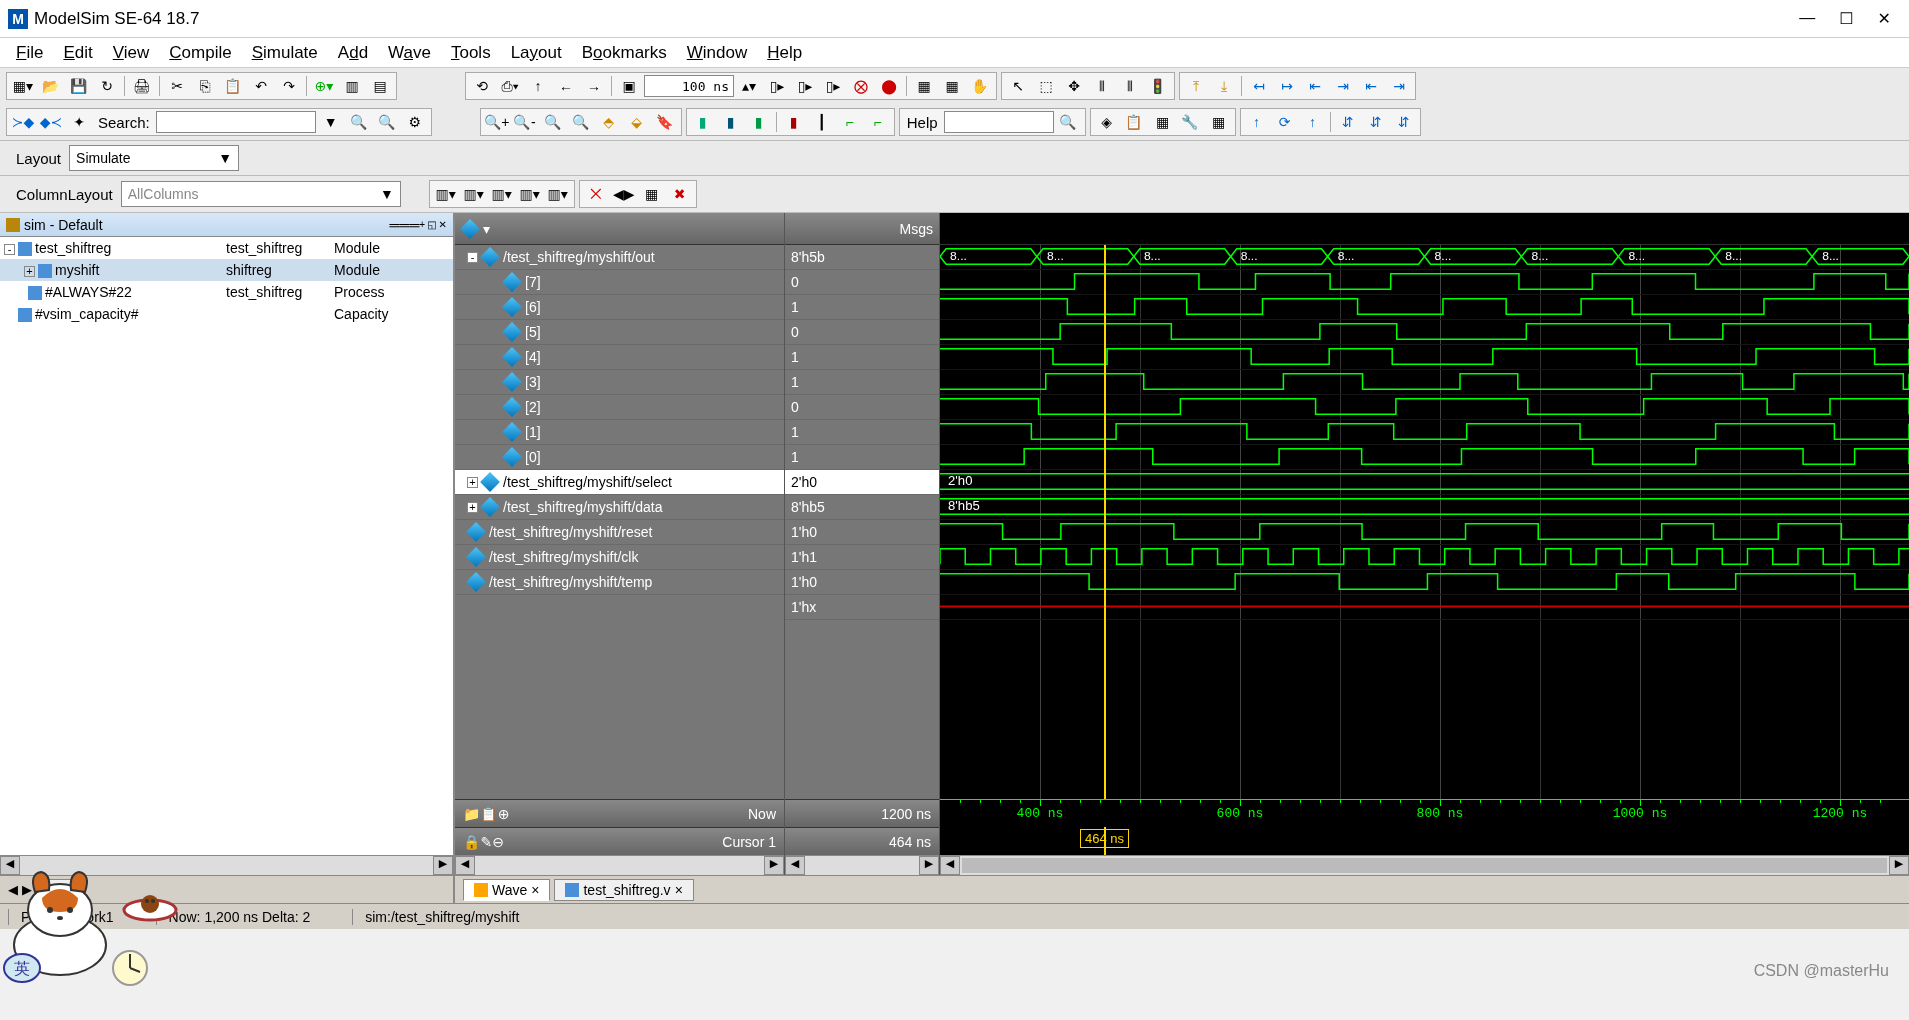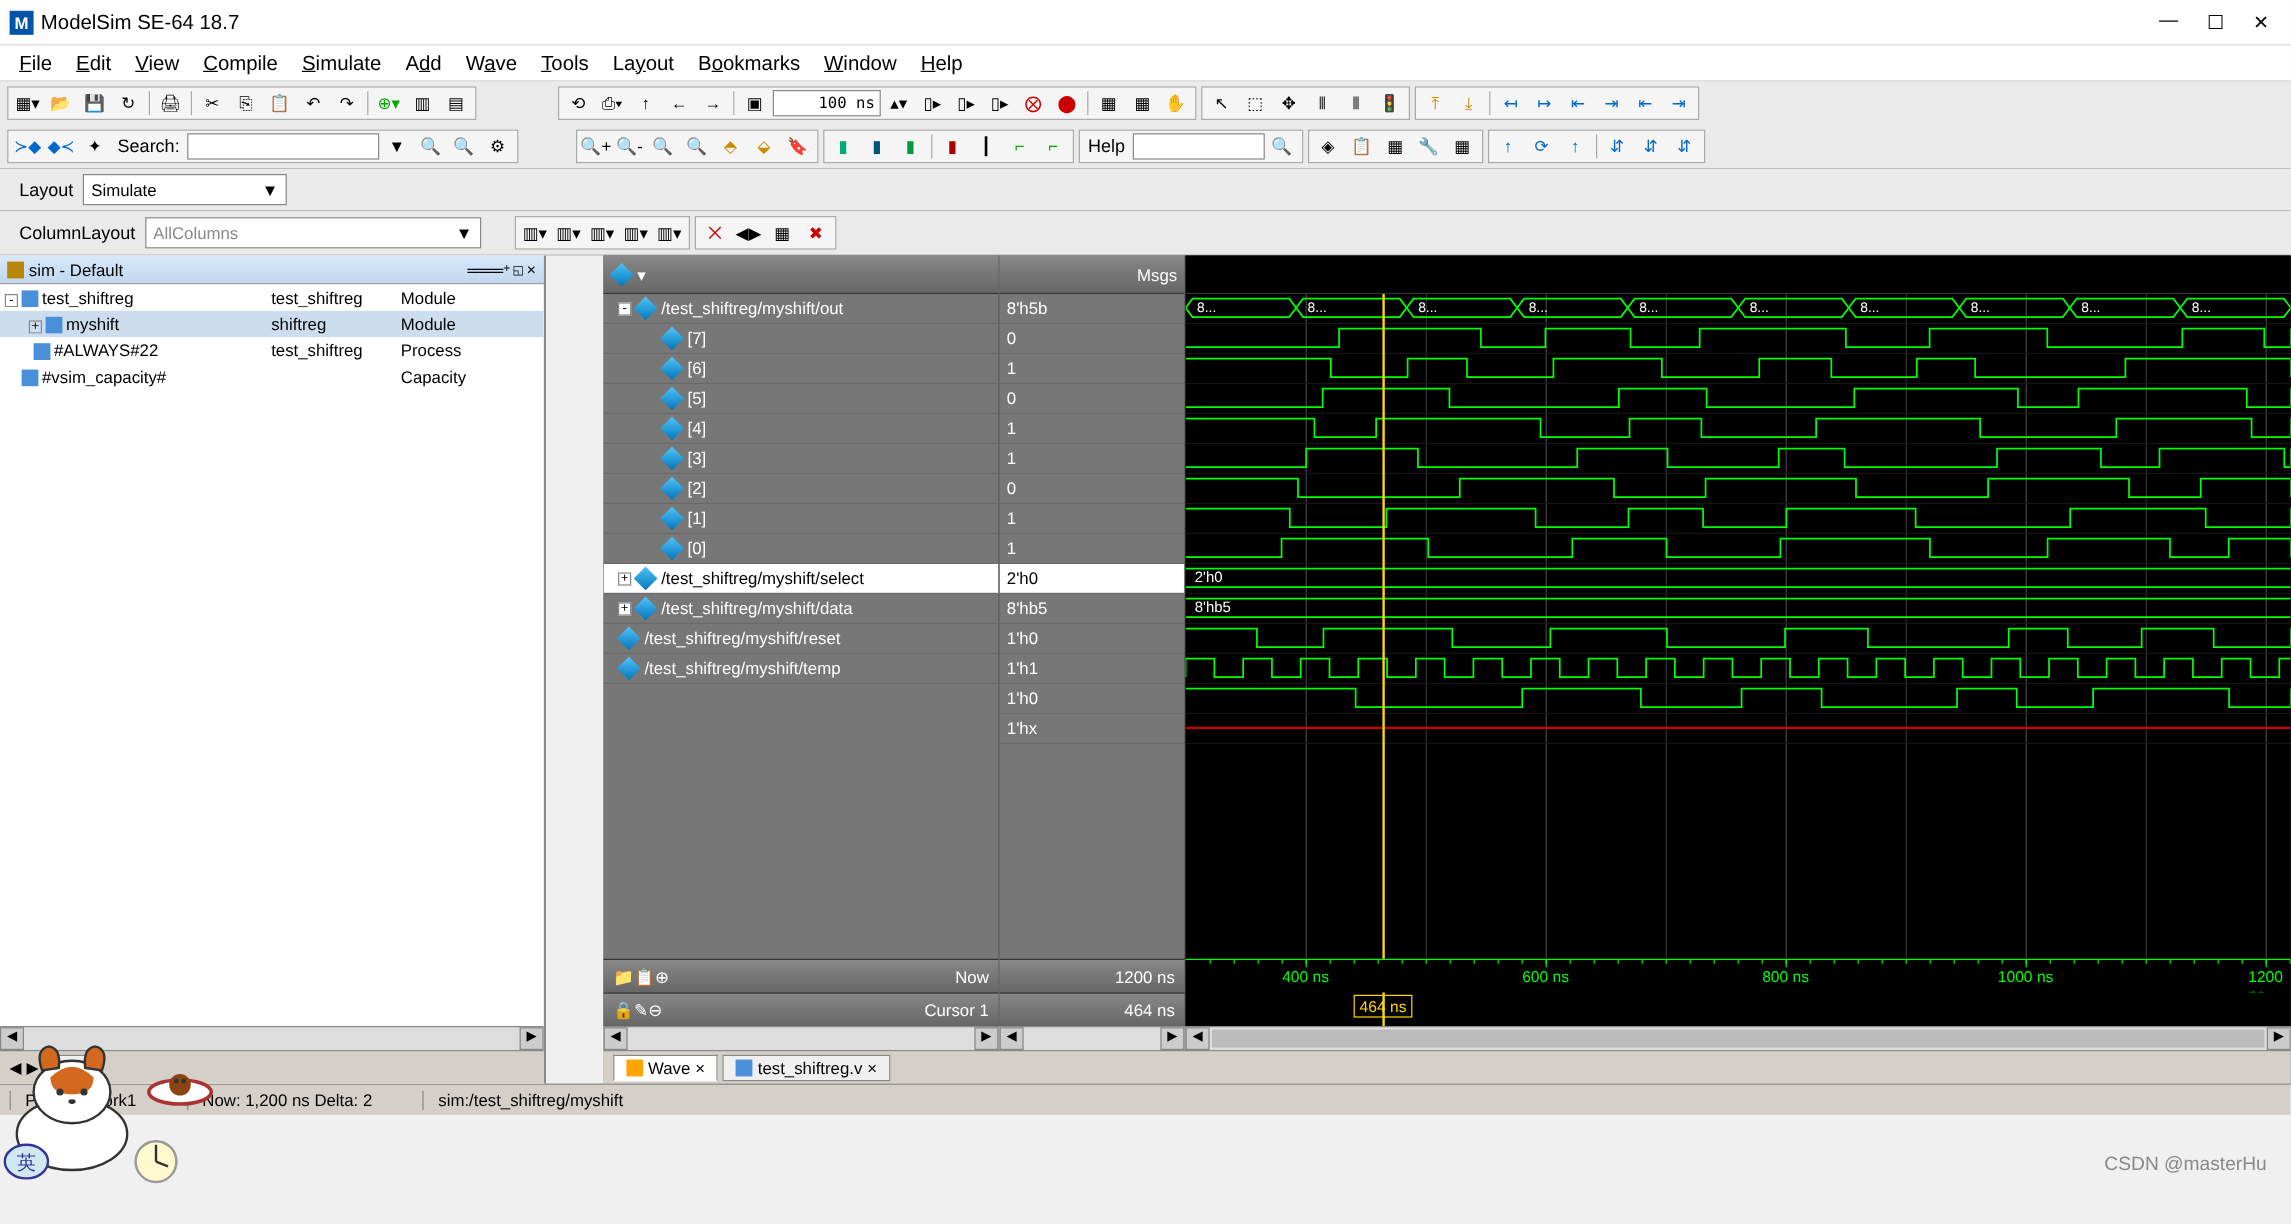--- a/index.html
+++ b/index.html
@@ -13,21 +13,21 @@
 .menubar span u { text-decoration: underline; }
 .toolbar { background: #eaeaea; display: flex; align-items: center; padding: 2px 6px; gap: 4px; border-bottom: 1px solid #bbb; flex-wrap: wrap; }
 .toolbar-row { display: flex; width: 100%; align-items: center; gap: 4px; padding: 2px 0; }
 .tb-group { display: flex; align-items: center; border: 1px solid #aaa; background: #f5f5f5; padding: 2px 3px; gap: 2px; }
 .tb-btn { width: 26px; height: 22px; display: inline-flex; align-items: center; justify-content: center; cursor: pointer; font-size: 14px; }
 .tb-sep { width: 1px; height: 20px; background: #aaa; margin: 0 2px; }
 .tb-label { font-size: 15px; padding: 0 4px; }
 .tb-input { height: 22px; border: 1px solid #888; background: #fff; padding: 0 4px; font-size: 13px; }
 .layout-row { background: #eaeaea; display: flex; align-items: center; padding: 4px 12px; border-bottom: 1px solid #bbb; gap: 4px; }
 .layout-row select, .layout-row .combo { height: 26px; border: 1px solid #888; background: #fff; padding: 0 6px; font-size: 14px; font-family: monospace; }
-.main-area { display: flex; height: 690px; gap: 48px; }
+.main-area { display: flex; height: 690px; }
 .sim-panel { width: 455px; border-right: 2px solid #888; display: flex; flex-direction: column; background: #fff; }
 .panel-title { height: 24px; background: linear-gradient(#d8e8f8, #c0d8f0); border-bottom: 1px solid #888; display: flex; align-items: center; padding: 0 6px; font-size: 14px; }
 .panel-title .ptbtns { margin-left: auto; display: flex; gap: 2px; font-size: 10px; }
 .sim-header { height: 22px; background: #d4d0c8; display: flex; border-bottom: 1px solid #888; border-top: 1px solid #fff; }
 .sim-header > div { border-right: 1px solid #888; padding: 2px 6px; font-size: 13px; }
 .sim-col1 { width: 220px; }
 .sim-col2 { width: 108px; }
 .sim-col3 { width: 100px; }
 .sim-tree { flex: 1; background: #fff; overflow: auto; }
 .sim-row { height: 22px; display: flex; align-items: center; }
@@ -46,21 +46,21 @@
 .wave-signal-row.selected { background: #fff; color: #000; }
 .sig-diamond { width: 14px; height: 14px; transform: rotate(45deg); background: linear-gradient(135deg,#4fc3f7,#0277bd); display: inline-block; margin: 0 6px 0 2px; }
 .wave-footer-row { height: 28px; background: linear-gradient(#888,#666); border-top: 1px solid #333; display: flex; align-items: center; padding: 0 8px; color: #fff; font-size: 14px; }
 .wave-footer-row.names { justify-content: flex-end; }
 .wave-footer-row.msgs-v { justify-content: flex-end; color: #fff; }
 .wave-graph-body { flex: 1; position: relative; background: #000; }
 .grid-v { position: absolute; top: 0; bottom: 0; width: 1px; background: #333; }
 .cursor-line { position: absolute; top: 0; bottom: 0; width: 2px; background: #ffd700; z-index: 10; }
 .ruler { height: 28px; background: #000; border-top: 1px solid #0f0; position: relative; color: #0f0; font-size: 13px; }
 .ruler-tick { position: absolute; top: 0; height: 6px; width: 1px; background: #0f0; }
-.ruler-label { position: absolute; top: 6px; transform: translateX(-50%); }
+.ruler-label { position: absolute; top: 6px; transform: translateX(-50%); font-family: Liberation Mono, monospace; }
 .cursor-ruler { height: 28px; background: #000; position: relative; }
 .cursor-flag { position: absolute; top: 2px; background: #000; border: 1px solid #ffd700; color: #ffd700; font-size: 13px; padding: 1px 4px; }
 .wave-scrollbar { height: 20px; background: #ddd; border-top: 1px solid #888; display:flex; }
 .wave-scrollbar .sb-btn { width:20px; background:#ccc; border:1px solid #888; text-align:center; font-size:11px;}
 .status-tabs { height: 28px; background: #d4d0c8; border-top: 1px solid #888; display: flex; align-items: center; padding: 0 8px; gap: 4px; }
 .tab { background: #f0f0f0; border: 1px solid #888; padding: 2px 10px; font-size: 14px; display: flex; align-items: center; gap: 4px; }
 .tab.active { background: #fff; border-bottom-color: #fff; }
 .statusbar { height: 26px; background: #d4d0c8; border-top: 1px solid #888; display: flex; align-items: center; padding: 0 8px; font-size: 14px; gap: 30px; }
 .statusbar > div { border-left: 1px solid #888; padding: 0 12px; }
 .waveform-row { height: 25px; position: relative; border-bottom: 1px solid #161616; }
@@ -354,20 +354,25 @@
             <div class="wave-signal-row">
               <span style="width:6px;display:inline-block"></span>
               <span class="tree-box" style="background:#fff;color:#000">+</span>
               <span class="sig-diamond"></span>
               <span>/test_shiftreg/myshift/data</span>
             </div>
             <div class="wave-signal-row">
               <span style="width:6px;display:inline-block"></span>
               <span class="sig-diamond"></span>
               <span>/test_shiftreg/myshift/reset</span>
+            </div>
+            <div class="wave-signal-row">
+              <span style="width:6px;display:inline-block"></span>
+              <span class="sig-diamond"></span>
+              <span>/test_shiftreg/myshift/clk</span>
             </div>
             <div class="wave-signal-row">
               <span style="width:6px;display:inline-block"></span>
               <span class="sig-diamond"></span>
               <span>/test_shiftreg/myshift/temp</span>
             </div>
           </div>
         <div class="wave-footer-row names">
           <span style="margin-right:auto">📁📋⊕</span>
           <span>Now</span>

